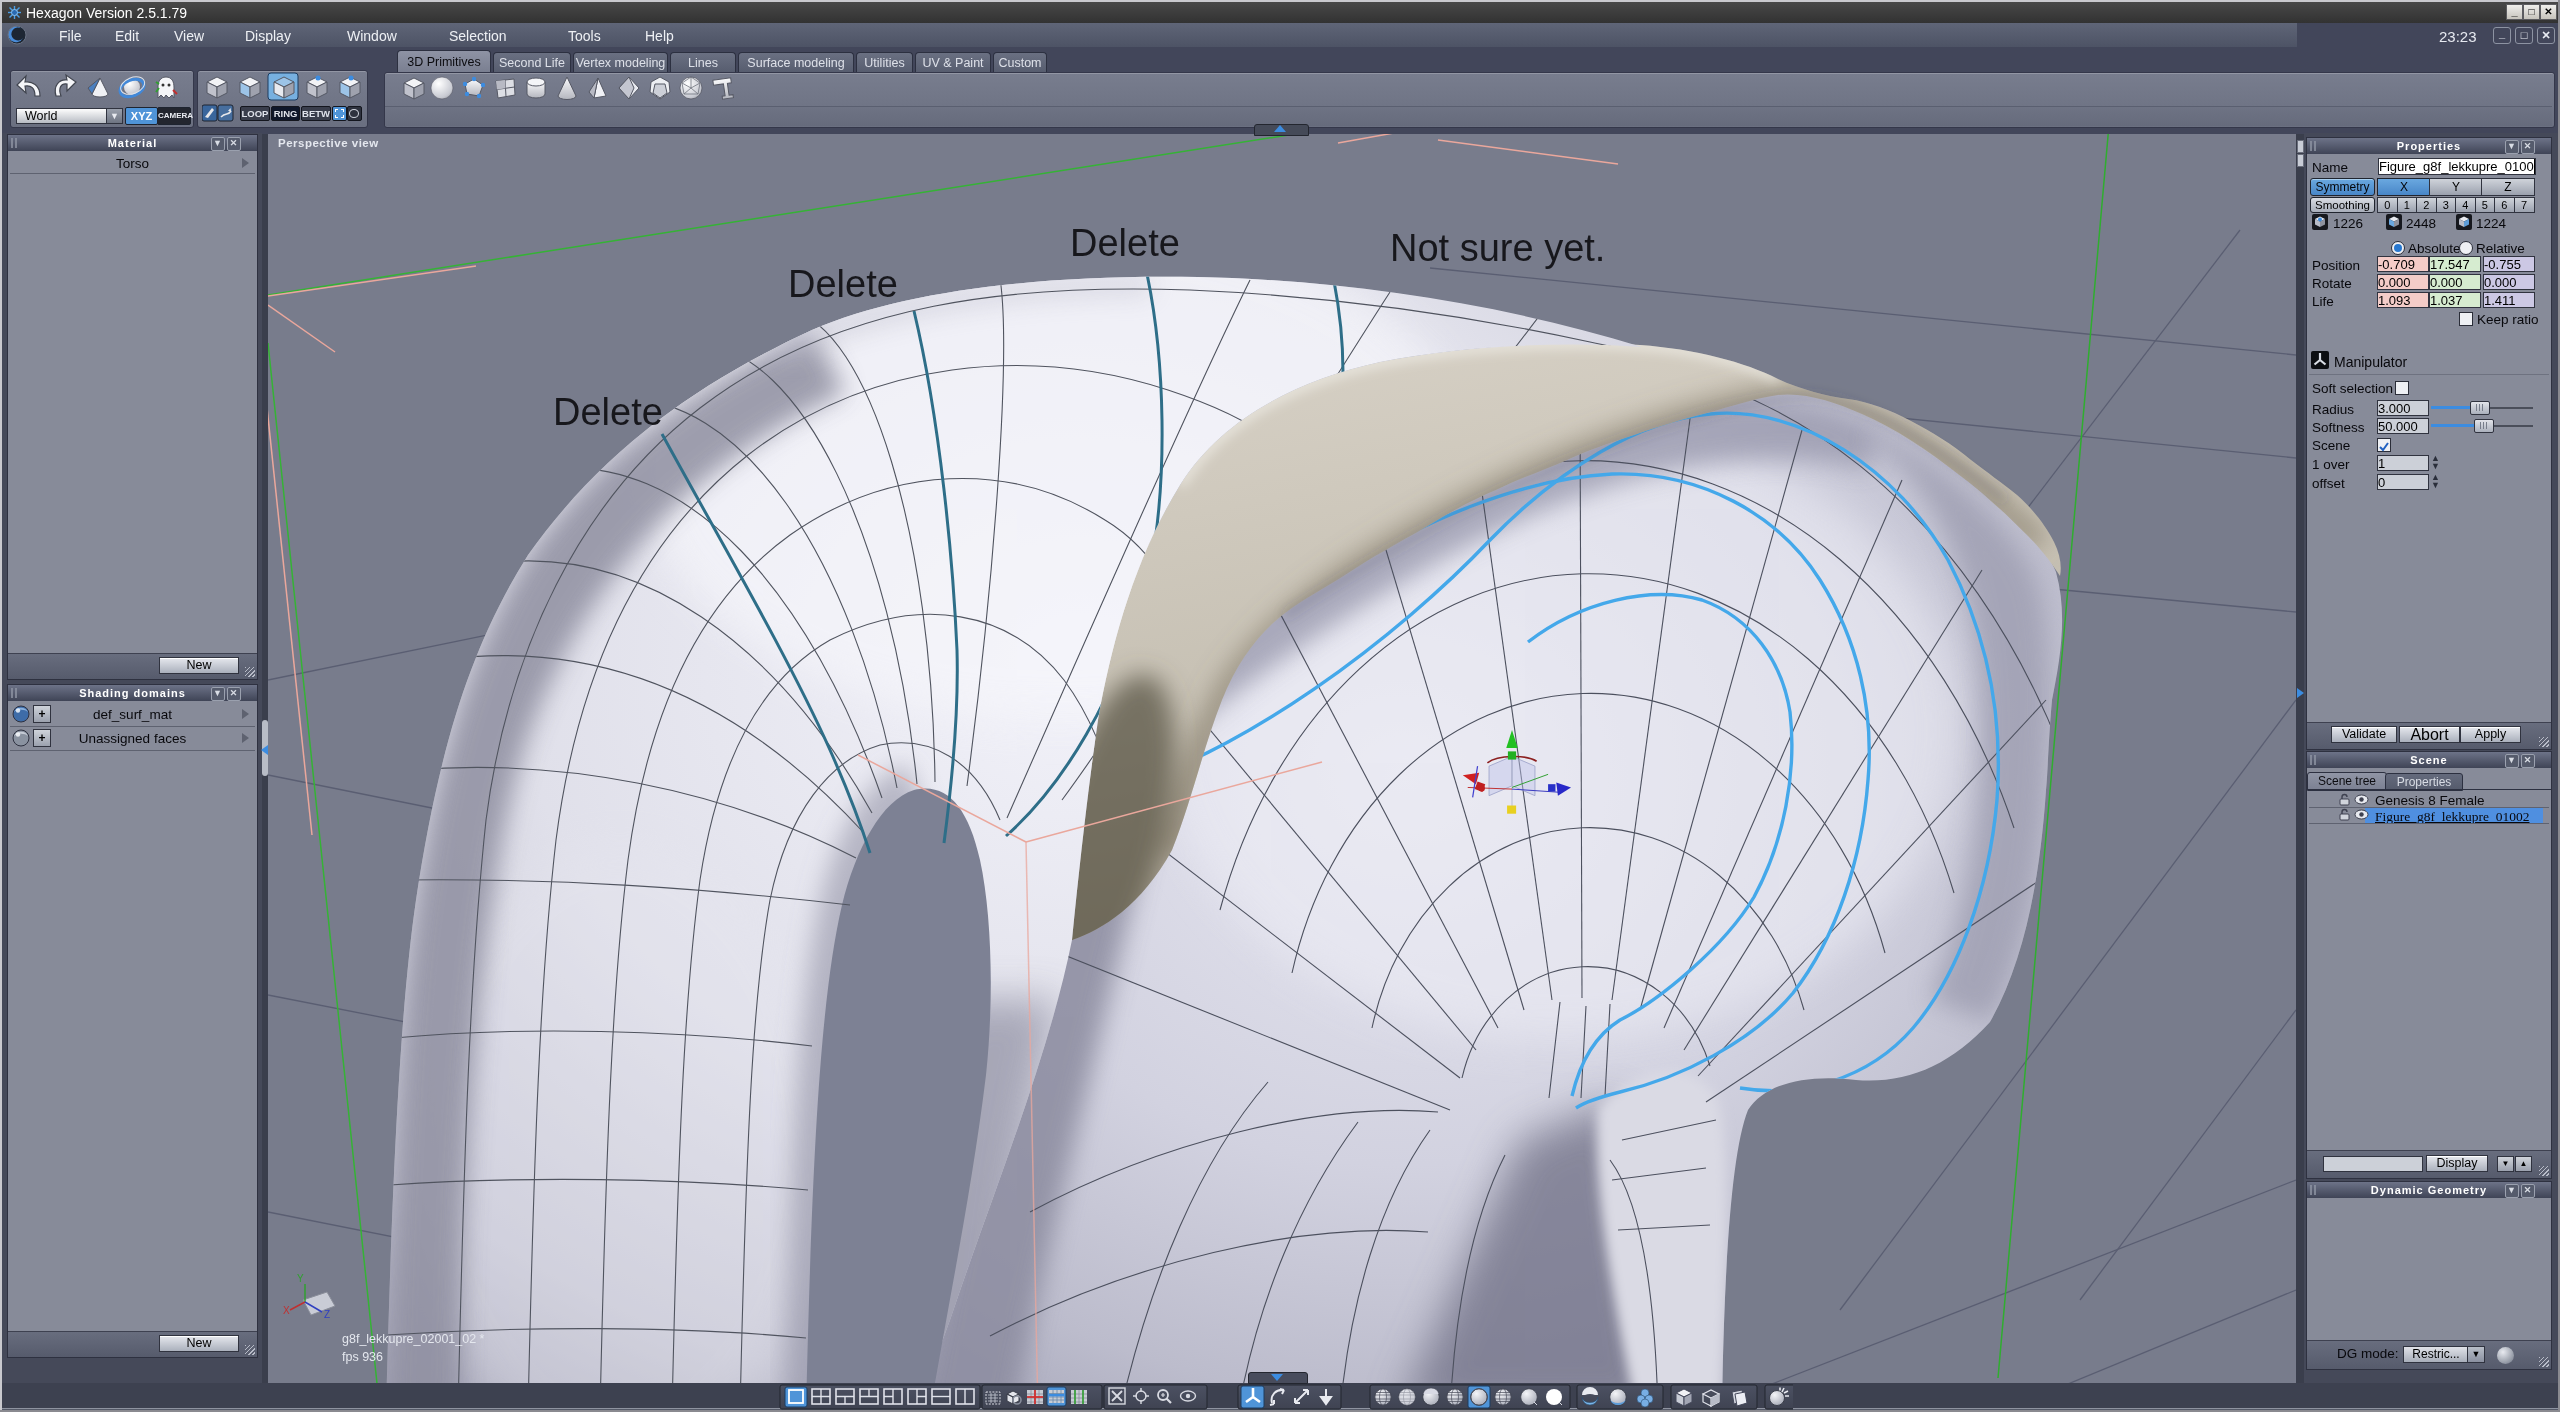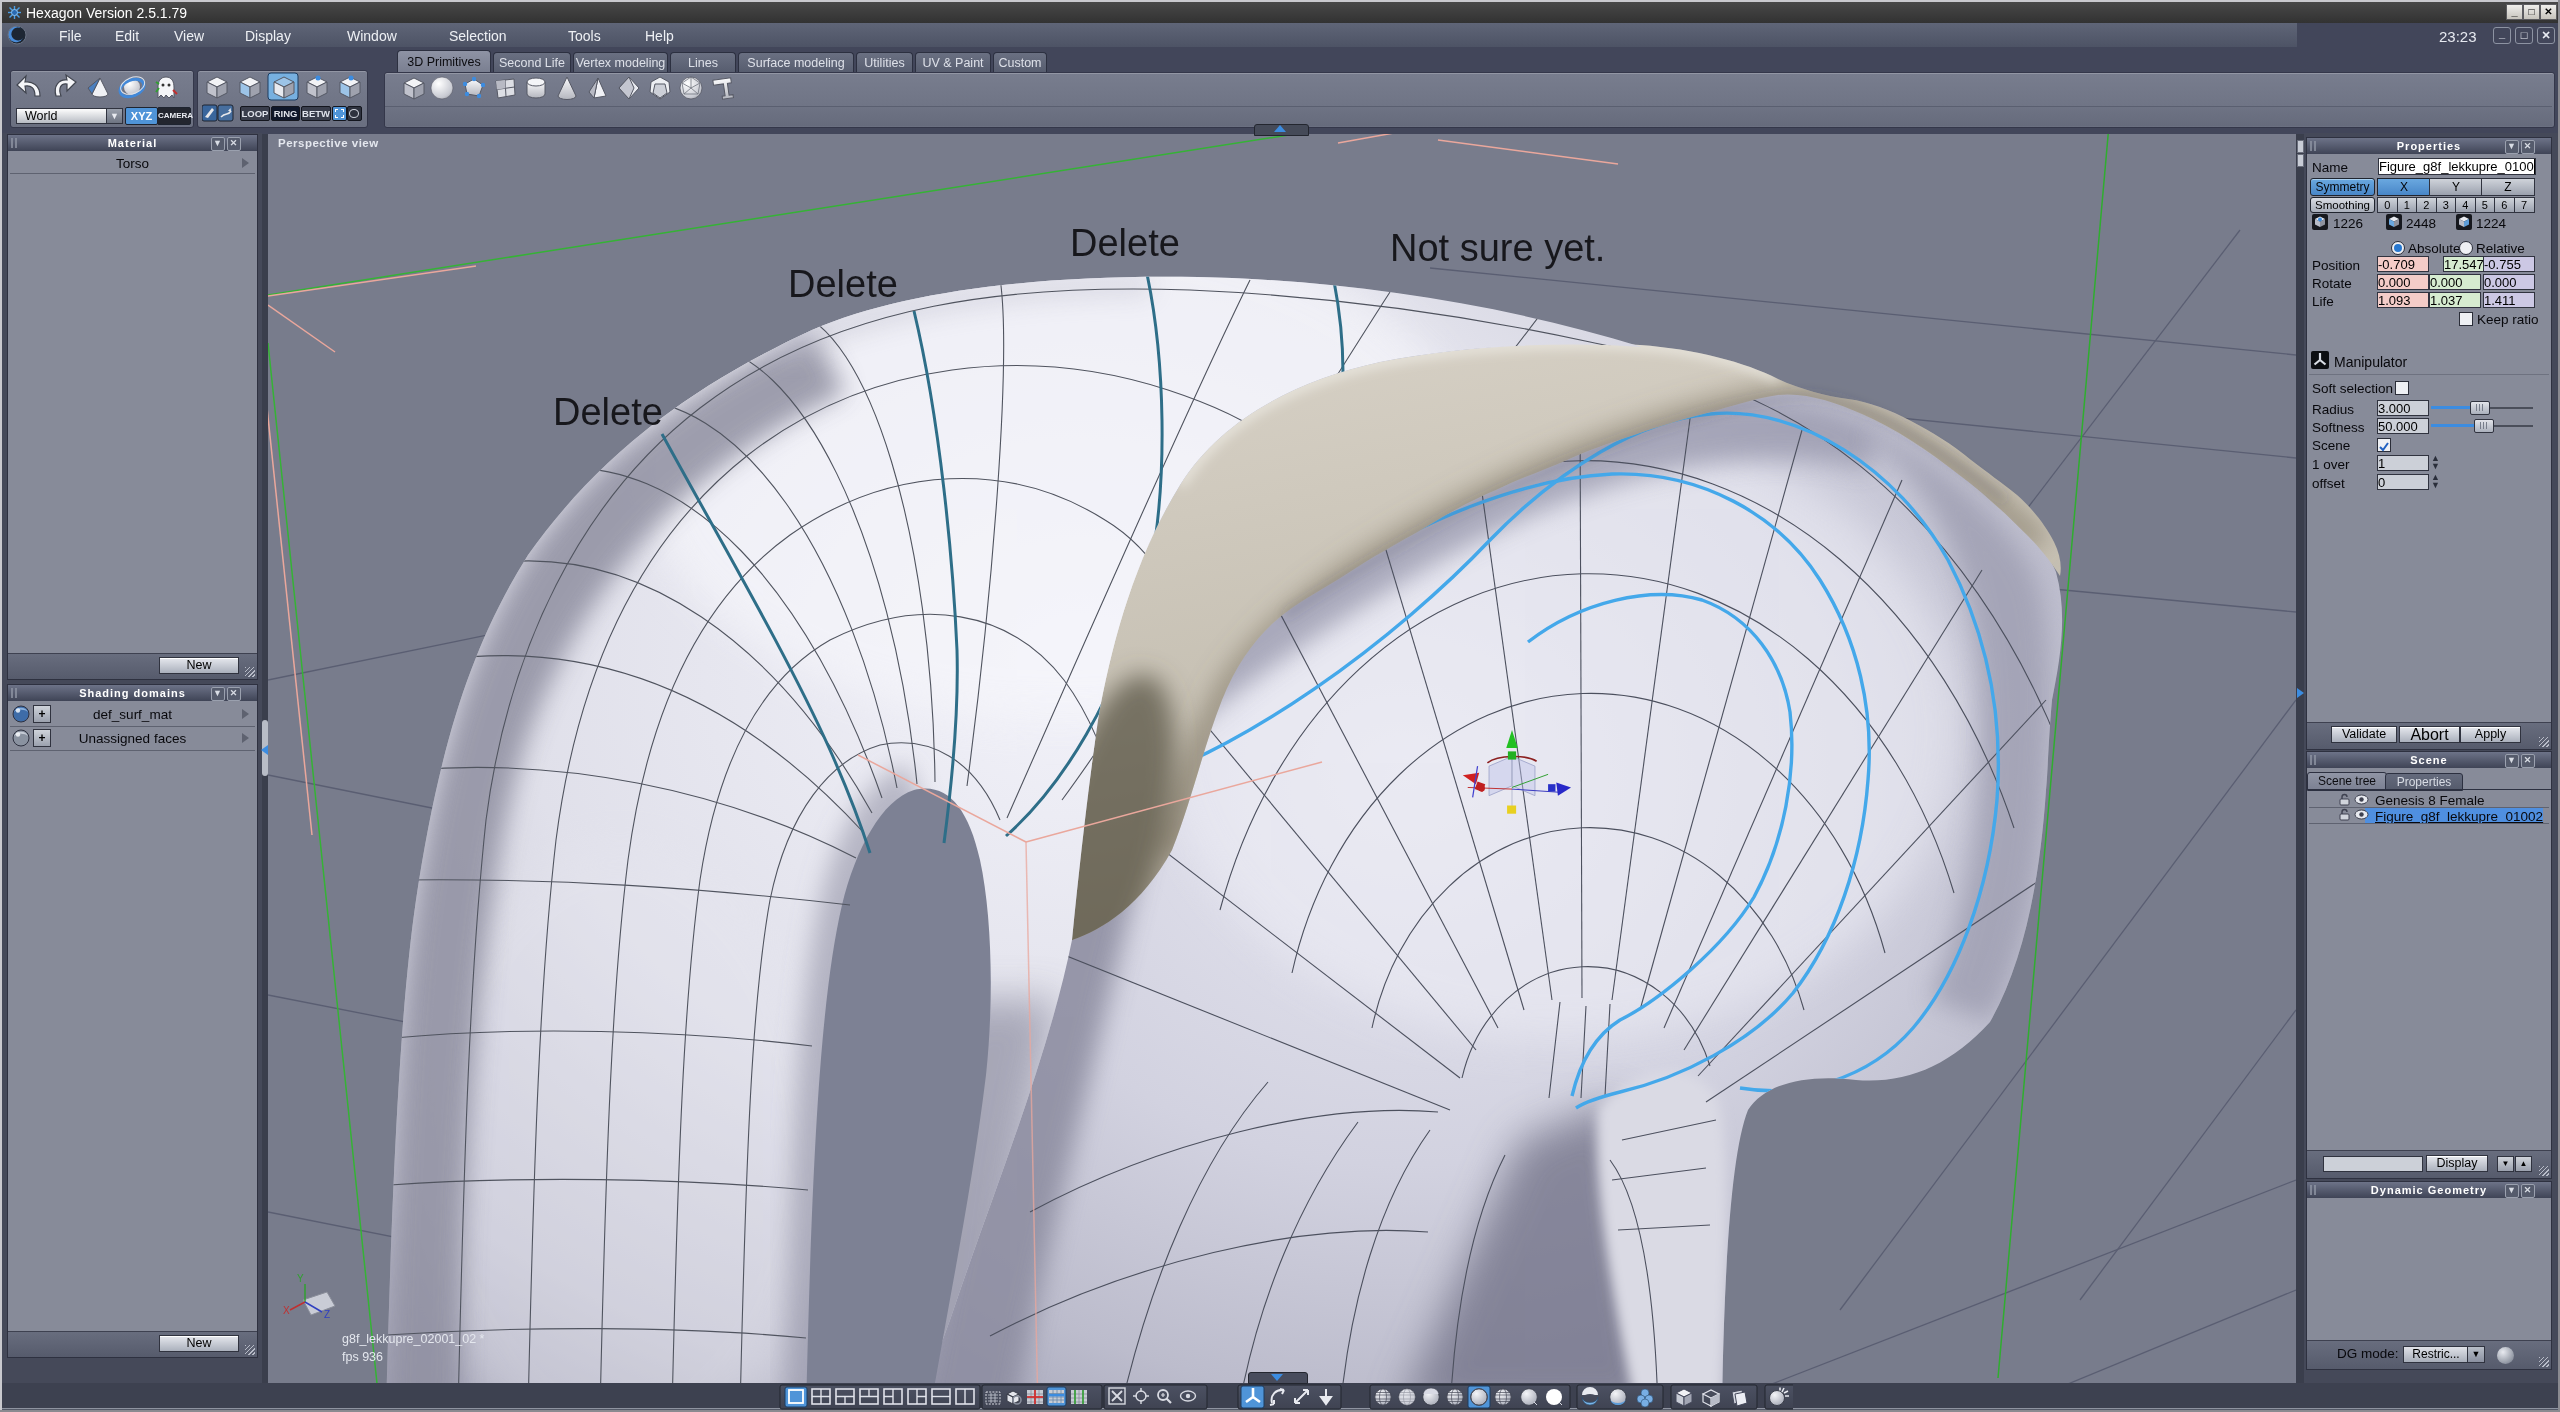--- a/index.html
+++ b/index.html
@@ -507,21 +507,21 @@
     </svg>
  <div class="lbl" style="left:169px;top:78px;">1224</div>
  <div class="abs" style="left:84px;top:103px;width:12px;height:12px;border-radius:50%;background:#eef0f4;border:1px solid #2a2d38;">
       <span style="position:absolute;left:2px;top:2px;width:8px;height:8px;border-radius:50%;background:#2878d0;"></span>
     </div>
  <div class="lbl" style="left:101px;top:103px;">Absolute</div>
  <div class="abs" style="left:152px;top:103px;width:12px;height:12px;border-radius:50%;background:#eef0f4;border:1px solid #2a2d38;"></div>
  <div class="lbl" style="left:169px;top:103px;">Relative</div>
  <div class="lbl" style="left:5px;top:120px;">Position</div>
  <div class="fld" style="left:70px;top:118px;width:50px;height:14px;background:#f4ccc8;line-height:15px;">-0.709</div>
- <div class="fld" style="left:136px;top:118px;width:50px;height:14px;background:#d6ecd0;line-height:15px;">17.547</div>
+ <div class="fld" style="left:122px;top:118px;width:50px;height:14px;background:#d6ecd0;line-height:15px;">17.547</div>
  <div class="fld" style="left:176px;top:118px;width:50px;height:14px;background:#ccc8e4;line-height:15px;">-0.755</div>
  <div class="lbl" style="left:5px;top:138px;">Rotate</div>
  <div class="fld" style="left:70px;top:136px;width:50px;height:14px;background:#f4ccc8;line-height:15px;">0.000</div>
  <div class="fld" style="left:122px;top:136px;width:50px;height:14px;background:#d6ecd0;line-height:15px;">0.000</div>
  <div class="fld" style="left:176px;top:136px;width:50px;height:14px;background:#ccc8e4;line-height:15px;">0.000</div>
  <div class="lbl" style="left:5px;top:156px;">Life</div>
  <div class="fld" style="left:70px;top:154px;width:50px;height:14px;background:#f4ccc8;line-height:15px;">1.093</div>
  <div class="fld" style="left:122px;top:154px;width:50px;height:14px;background:#d6ecd0;line-height:15px;">1.037</div>
  <div class="fld" style="left:176px;top:154px;width:50px;height:14px;background:#ccc8e4;line-height:15px;">1.411</div>
  <div class="chk" style="left:152px;top:174px;"></div>
@@ -581,21 +581,21 @@
  <div class="row-line" style="top:55px;"></div>
  <div class="abs" style="left:58px;top:56px;width:178px;height:15px;background:#4f8fe0;"></div>
  <svg class="abs" style="left:31px;top:56px" width="13" height="13">
       <rect x="2" y="6" width="9" height="6" rx="1" fill="#d0d4dc" stroke="#3e4150"></rect>
       <path d="M4,6 V4 a2.5,2.5 0 0 1 5,0" fill="none" stroke="#3e4150" stroke-width="1.4"></path>
     </svg>
  <svg class="abs" style="left:47px;top:56px" width="15" height="13">
       <ellipse cx="7.5" cy="6.5" rx="6.5" ry="4.5" fill="#e8eaf0" stroke="#3e4150"></ellipse>
       <circle cx="7.5" cy="6.5" r="2.2" fill="#3e4150"></circle>
     </svg>
- <div class="lbl" style="left:68px;top:57px;text-decoration:underline;">Figure_g8f_lekkupre_01002</div>
+ <div class="lbl" style="left:68px;top:57px;text-decoration:underline;font-family:Liberation Serif, serif;">Figure_g8f_lekkupre_01002</div>
  <div class="row-line" style="top:71px;"></div>
  <div class="abs" style="left:0;right:0;bottom:0;height:27px;background:linear-gradient(#686d7e,#565b6c);border-top:1px solid #3e4150;"></div>
  <div class="fld" style="left:16px;bottom:6px;width:98px;height:14px;background:#ccd0d8;"></div>
  <div class="btn" style="left:119px;bottom:6px;width:60px;height:15px;font-size:12.5px;line-height:15px;">Display</div>
  <div class="smbtn" style="left:190px;bottom:6px;width:15px;height:14px;line-height:14px;font-size:8px;">▼</div>
  <div class="smbtn" style="left:208px;bottom:6px;width:15px;height:14px;line-height:14px;font-size:8px;">▲</div>
  <div class="abs" style="right:2px;bottom:2px;width:10px;height:10px;background:repeating-linear-gradient(135deg,#b8bcc8 0 1px,transparent 1px 3px);"></div>
 </div>
 <div class="panel" style="left:2306px;top:1181px;width:244px;height:187px;">
  <div class="ptitle"><span class="grip"></span>Dynamic Geometry<span class="ptbtn" style="right:32px;">▼</span><span class="ptbtn" style="right:16px;">✕</span></div>

